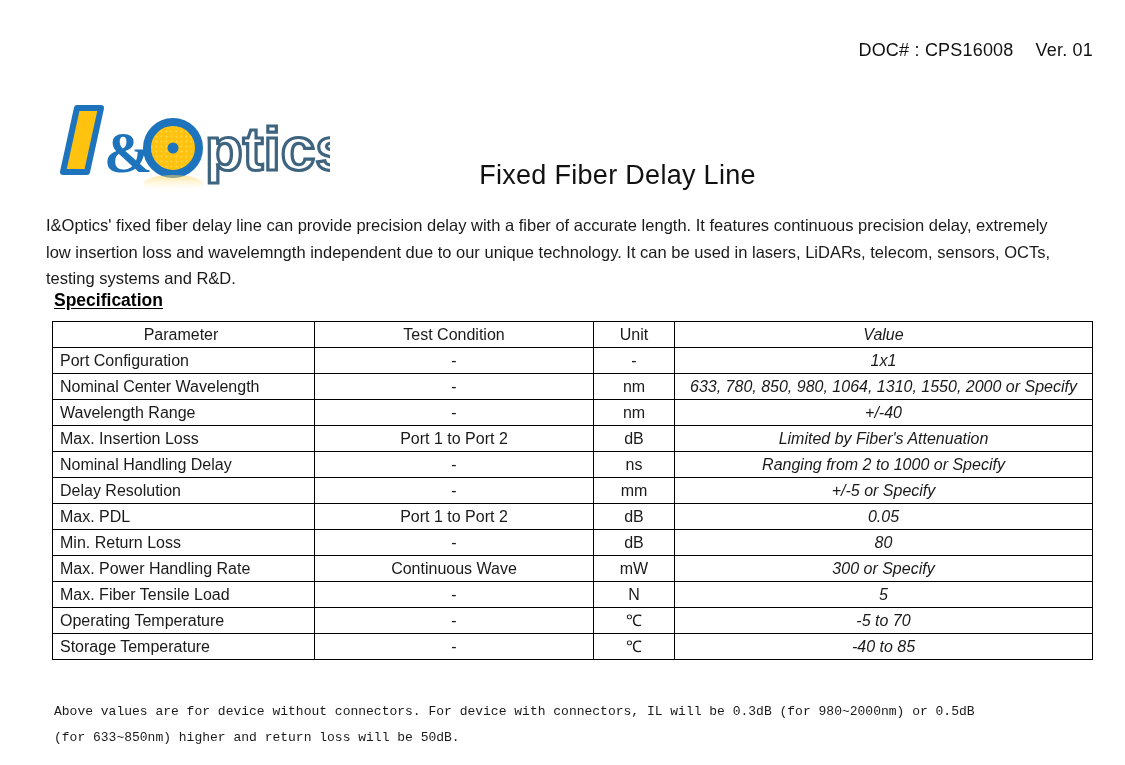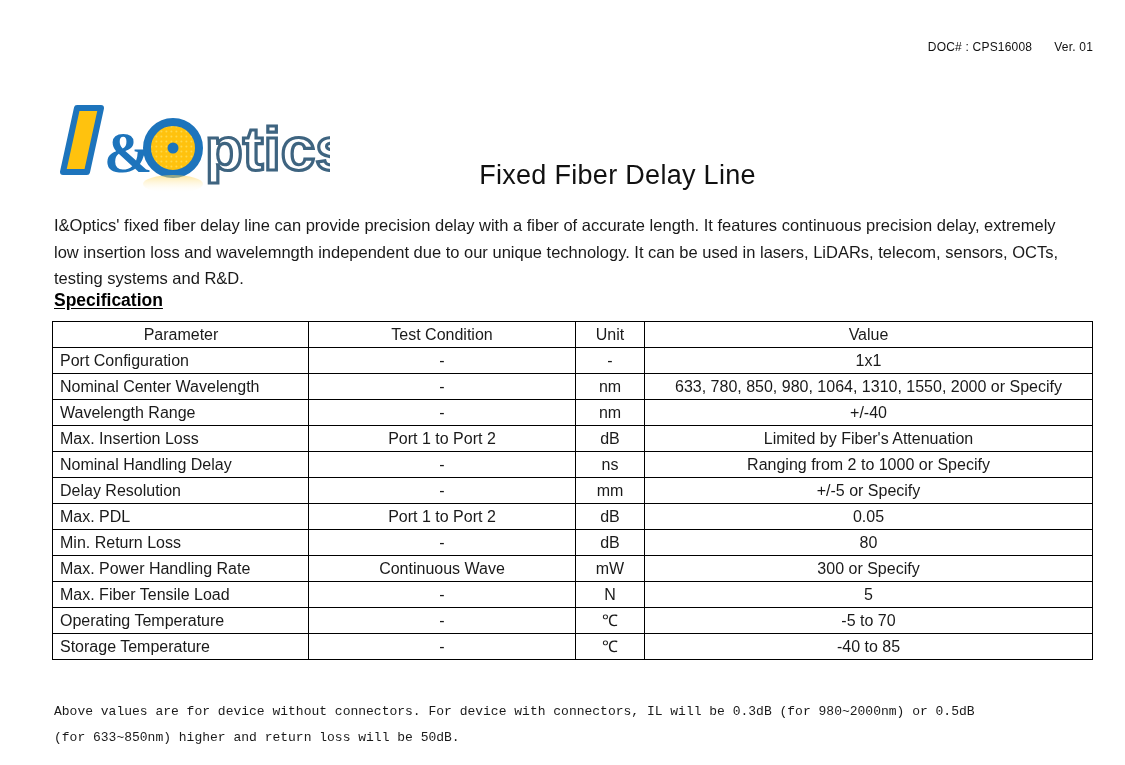--- a/index.html
+++ b/index.html
@@ -14,21 +14,21 @@
     color: #1a1a1a;
     position: relative;
     overflow: hidden;
   }
 
   
   .doc-meta {
     position: absolute;
     top: 40px;
     right: 32px;
-    font-size: 12px;
+    font-size: 18px;
     letter-spacing: 0.2px;
     white-space: nowrap;
     color: #111111;
   }
   .doc-meta .ver { margin-left: 22px; }
 
   
   .logo {
     position: absolute;
     left: 55px;
@@ -47,21 +47,21 @@
     text-align: center;
     font-size: 27px;
     color: #111111;
     letter-spacing: 0.3px;
     padding-left: 110px;
   }
 
   
   .intro {
     position: absolute;
-    left: 54px;
+    left: 46px;
     top: 212px;
     width: 1022px;
     font-size: 16.5px;
     line-height: 26.5px;
     color: #1a1a1a;
     text-align: left;
   }
 
   
   .section-heading {
@@ -85,30 +85,30 @@
   table.spec {
     border-collapse: collapse;
     width: 100%;
     table-layout: fixed;
     font-size: 16px;
     color: #1a1a1a;
   }
   table.spec td {
     border: 1.6px solid #000000;
     height: 25px;
-    padding: 0 6px;
+    padding: 0 12px;
     line-height: 25px;
     white-space: nowrap;
     overflow: hidden;
   }
   table.spec tr.head td { text-align: center; }
   table.spec td.c-param { width: 242px; text-align: left; padding-left: 7px; }
   table.spec td.c-cond  { width: 254px; text-align: center; }
   table.spec td.c-unit  { width: 56px;  text-align: center; }
-  table.spec td.c-value { text-align: center; }
+  table.spec td.c-value { text-align: center; font-style: italic; }
   table.spec tr.head td.c-param { text-align: center; }
 
   
   .footnote {
     position: absolute;
     left: 54px;
     top: 699px;
     width: 1030px;
     font-size: 13px;
     line-height: 26px;

